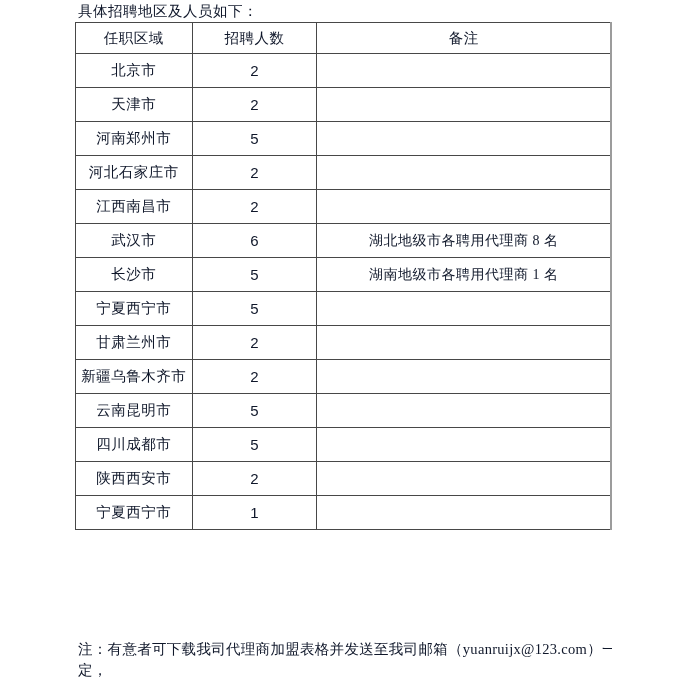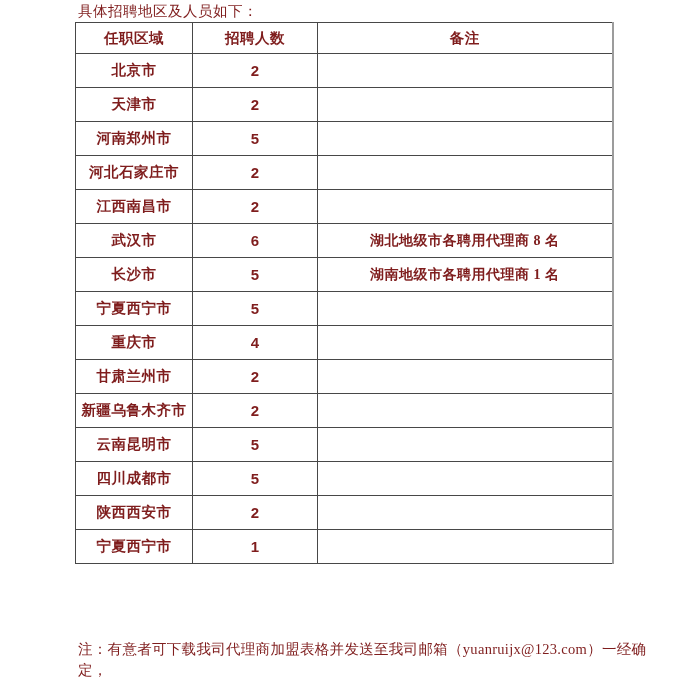--- a/index.html
+++ b/index.html
@@ -2,24 +2,24 @@
 <html><head>
 <meta charset="utf-8">
 <style>
   html, body {
     margin: 0;
     padding: 0;
     background: #ffffff;
   }
   .page {
     position: relative;
-    width: 692px;
+    width: 612px;
     height: 684px;
     background: #ffffff;
-    color: #7f1d1d;
+    color: #0f172a;
     font-family: "Liberation Serif", serif;
     overflow: hidden;
   }
   .intro {
     position: absolute;
     left: 78px;
     top: 2px;
     font-size: 14.5px;
     letter-spacing: 0.5px;
     white-space: nowrap;
@@ -34,21 +34,21 @@
     border-right: 2px solid #9c9c9c;
   }
   table.recruit-table col.c1 { width: 117px; }
   table.recruit-table col.c2 { width: 125px; }
   table.recruit-table col.c3 { width: 295px; }
   table.recruit-table th,
   table.recruit-table td {
     border: 1px solid #474747;
     text-align: center;
     vertical-align: middle;
-    font-weight: bold;
+    font-weight: normal;
     font-size: 14.5px;
     padding: 0;
     letter-spacing: 0.5px;
     overflow: hidden;
   }
   table.recruit-table thead tr { height: 31px; }
   table.recruit-table tbody tr { height: 34px; }
   table.recruit-table td.count-cell {
     font-family: "Liberation Sans", sans-serif;
     font-size: 15px;
@@ -122,25 +122,20 @@
           <td>长沙市</td>
           <td class="count-cell">5</td>
           <td class="note-cell">湖南地级市各聘用代理商 1 名</td>
         </tr>
         <tr>
           <td>宁夏西宁市</td>
           <td class="count-cell">5</td>
           <td class="note-cell"></td>
         </tr>
         <tr>
-          <td>重庆市</td>
-          <td class="count-cell">4</td>
-          <td class="note-cell"></td>
-        </tr>
-        <tr>
           <td>甘肃兰州市</td>
           <td class="count-cell">2</td>
           <td class="note-cell"></td>
         </tr>
         <tr>
           <td>新疆乌鲁木齐市</td>
           <td class="count-cell">2</td>
           <td class="note-cell"></td>
         </tr>
         <tr>

